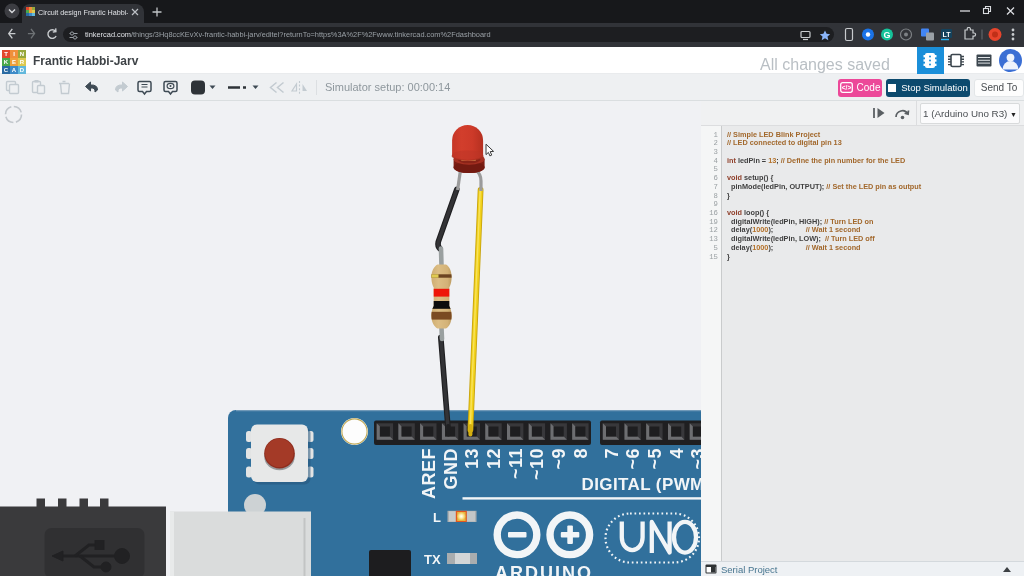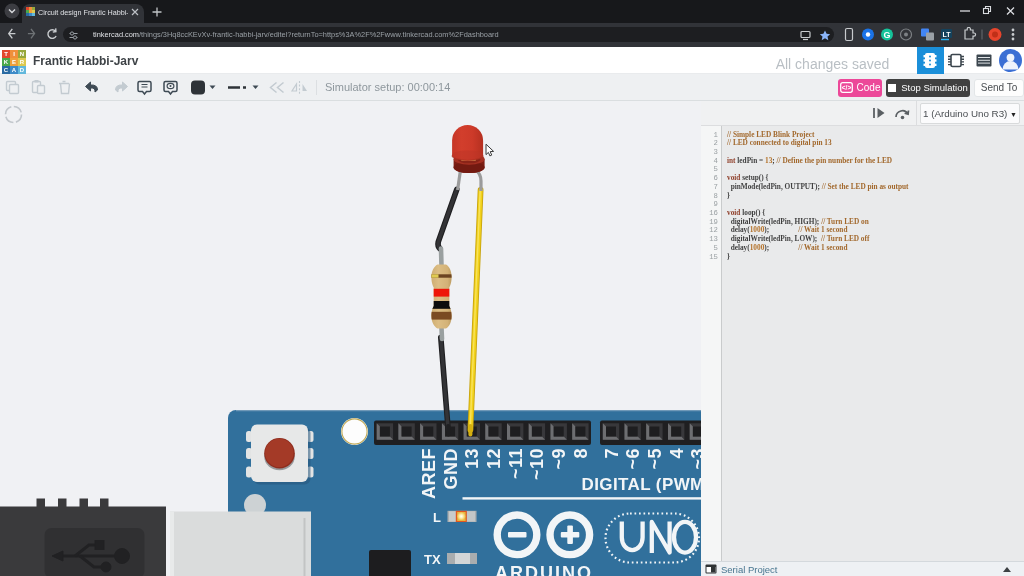--- a/index.html
+++ b/index.html
@@ -9,31 +9,31 @@
 #tabbar{left:0;top:0;width:1024px;height:23px;background:#17181b}
 #tab{left:22px;top:4px;width:122px;height:19px;background:#313338;border-radius:8px 8px 0 0;overflow:hidden}
 #tabtitle{left:38px;top:8px;width:90px;height:11px;font-size:7.2px;color:#dfe1e5;white-space:nowrap;overflow:hidden}
 #urlrow{left:0;top:23px;width:1024px;height:24px;background:#313338}
 #pill{left:63px;top:27px;width:771px;height:15px;background:#1d1e21;border-radius:8px;color:#9aa0a6;font-size:7.4px;line-height:15px}
 
 #hdr{left:0;top:47px;width:1024px;height:27px;background:#ffffff;border-bottom:1px solid #e9ebed}
 #logo{left:2px;top:50px;width:24px;height:24px;display:grid;grid-template-columns:8px 8px 8px;grid-template-rows:8px 8px 8px}
 #logo div{color:#fff;font-size:6px;font-weight:bold;text-align:center;line-height:8px}
 #title{left:33px;top:54px;font-size:12px;font-weight:bold;color:#3e4347}
-#saved{left:760px;top:55.5px;width:145px;text-align:center;font-size:14px;color:#b9bfc4}
+#saved{left:760px;top:55.5px;width:145px;text-align:left;font-size:16px;color:#b9bfc4}
 
 #tbar{left:0;top:74px;width:1024px;height:27px;background:#eef0f2;border-bottom:1px solid #dadee0}
 .simtime{left:325px;top:81px;font-size:11px;color:#8e979d}
 .btn{height:18px;border-radius:3px;color:#fff;font-size:10px;display:flex;align-items:center;justify-content:center}
 
 #panel{left:701px;top:101px;width:323px;height:475px;background:#e9eaeb;border-left:1px solid #d7dadc}
 #phdr{left:701px;top:101px;width:323px;height:25px;background:#f0f1f2;border-bottom:1px solid #dcdddf}
 #pdrop{left:920px;top:103px;width:100px;height:21px;background:#fbfbfc;border:1px solid #d8dadb;border-radius:2px;font-size:9.8px;color:#4a4e52;text-align:center;line-height:19px;white-space:nowrap}
 #gutter{left:701px;top:126px;width:21px;height:435px;background:#f5f6f6;border-right:1px solid #c9cbcc}
-#codearea{left:727px;top:126px;width:297px;height:435px;font-family:Liberation Serif, serif;font-size:7.3px;font-weight:bold;color:#3f3f3f;white-space:pre}
+#codearea{left:727px;top:126px;width:297px;height:435px;font-family:Liberation Sans, sans-serif;font-size:7.3px;font-weight:bold;color:#3f3f3f;white-space:pre}
 #gutnums{left:701px;top:126px;width:17px;font-family:"Liberation Mono",monospace;font-size:7.3px;color:#9aa0a3;text-align:right}
 .cl{position:absolute;left:0;white-space:pre;line-height:8.7px}
 .cm{color:#a2682c}.kw{color:#8f3f2a}.nm{color:#b4722a}
 #serial{left:701px;top:561px;width:323px;height:15px;background:#eef1f4;border-top:1px solid #d4d9dd}
 #serialtxt{left:721px;top:564px;font-size:9.5px;color:#47758f}
 
 #canvas{left:0;top:101px;width:701px;height:475px;background:#f0f1f4;overflow:hidden}
 </style></head><body>
 
 <div class="abs" id="tabbar"></div>
@@ -69,21 +69,21 @@
 <div class="abs" id="urlrow"></div>
 <svg class="abs" style="left:8px;top:28px" width="50" height="12">
     <path d="M4.3 0.8 L0.8 5.6 L4.3 10.4 M0.8 5.6 H7.4" stroke="#c8cbce" stroke-width="1.4" fill="none"></path>
     <path d="M23 0.8 L26.5 5.6 L23 10.4 M26.5 5.6 H19.9" stroke="#6e7275" stroke-width="1.4" fill="none"></path>
     <path d="M47.5 3.2 A4.3 4.3 0 1 0 48.1 8 M47.7 0.4 L47.9 3.6 L44.8 4" stroke="#c8cbce" stroke-width="1.4" fill="none"></path>
   </svg>
 <div class="abs" id="pill"><svg class="abs" style="left:6px;top:3.5px" width="9" height="9">
       <path d="M0.5 2.5 H8.5 M0.5 6.5 H8.5" stroke="#9aa0a6" stroke-width="1.2"></path>
       <circle cx="3" cy="2.5" r="1.6" fill="#1d1e21" stroke="#9aa0a6" stroke-width="1"></circle>
       <circle cx="6" cy="6.5" r="1.6" fill="#1d1e21" stroke="#9aa0a6" stroke-width="1"></circle>
-    </svg><span style="margin-left:30px"><span style="color:#dfe1e5">tinkercad.com</span>/things/3Hq8ccKEvXv-frantic-habbi-jarv/editel?returnTo=https%3A%2F%2Fwww.tinkercad.com%2Fdashboard</span><svg class="abs" style="left:737px;top:2.5px" width="32" height="11">
+    </svg><span style="margin-left:22px"><span style="color:#dfe1e5">tinkercad.com</span>/things/3Hq8ccKEvXv-frantic-habbi-jarv/editel?returnTo=https%3A%2F%2Fwww.tinkercad.com%2Fdashboard</span><svg class="abs" style="left:737px;top:2.5px" width="32" height="11">
       <rect x="1" y="1.5" width="9" height="6" rx="1" fill="none" stroke="#c8cbce" stroke-width="1.2"></rect>
       <path d="M3 9.5 H8" stroke="#c8cbce" stroke-width="1.2"></path>
       <path d="M25 0.5 L26.6 3.8 L30.2 4.2 L27.5 6.6 L28.3 10.2 L25 8.3 L21.7 10.2 L22.5 6.6 L19.8 4.2 L23.4 3.8 Z" fill="#8ab4f8"></path>
     </svg></div>
 <svg class="abs" style="left:843px;top:27px" width="175" height="15">
     <rect x="2.5" y="1.5" width="7" height="12" rx="1.5" fill="none" stroke="#c8cbce" stroke-width="1.2"></rect>
     <circle cx="25" cy="7.5" r="6" fill="#1a73e8"></circle>
     <circle cx="25" cy="7.5" r="2.2" fill="#fff"></circle>
     <circle cx="44" cy="7.5" r="6" fill="#15c39a"></circle>
     <text x="44" y="10.8" font-size="9" font-weight="bold" fill="#fff" text-anchor="middle">G</text>
@@ -165,21 +165,21 @@
 <path d="M299.5 7 v13" stroke="#c3cbd1" stroke-width="1.1" stroke-dasharray="2 1.6"></path>
 <path d="M296.5 10 v7 l-4.5 0 z" fill="none" stroke="#c3cbd1" stroke-width="1.2"></path>
 <path d="M302.5 10 v7 l4.5 0 z" fill="#c3cbd1"></path>
 <path d="M316.5 6 v15" stroke="#dcdfe2" stroke-width="1"></path>
 </svg>
 <div class="abs simtime">Simulator setup: 00:00:14</div>
 <div class="abs btn" style="left:838px;top:78.5px;width:44px;background:#ec4899"><svg width="13" height="11" style="margin-right:4px">
       <rect x="0.7" y="0.7" width="11.6" height="9.6" rx="2" fill="none" stroke="#fff" stroke-width="1.3"></rect>
       <text x="6.5" y="7.8" font-size="6.5" fill="#fff" text-anchor="middle" font-weight="bold">&lt;/&gt;</text>
     </svg>Code</div>
-<div class="abs btn" style="left:886px;top:78.5px;width:84px;background:#404040;font-size:9.5px"><span style="display:inline-block;width:8px;height:8px;background:#fff;margin-right:5px"></span>Stop Simulation</div>
+<div class="abs btn" style="left:886px;top:78.5px;width:84px;background:#0c4a6e;font-size:9.5px"><span style="display:inline-block;width:8px;height:8px;background:#fff;margin-right:5px"></span>Stop Simulation</div>
 <div class="abs btn" style="left:974px;top:78.5px;width:50px;background:#fdfdfd;border:1px solid #e3e6e8;color:#4a4e52">Send To</div>
 <div class="abs" id="canvas">
     <svg class="abs" style="left:0;top:0" width="701" height="475" viewBox="0 101 701 475">
       <defs>
 <linearGradient id="domeg" x1="0" y1="0" x2="1" y2="0">
 <stop offset="0" stop-color="#c63626"></stop>
           <stop offset="0.3" stop-color="#d23e2c"></stop>
           <stop offset="0.65" stop-color="#cd3a29"></stop>
           <stop offset="1" stop-color="#b53020"></stop>
 </linearGradient>

